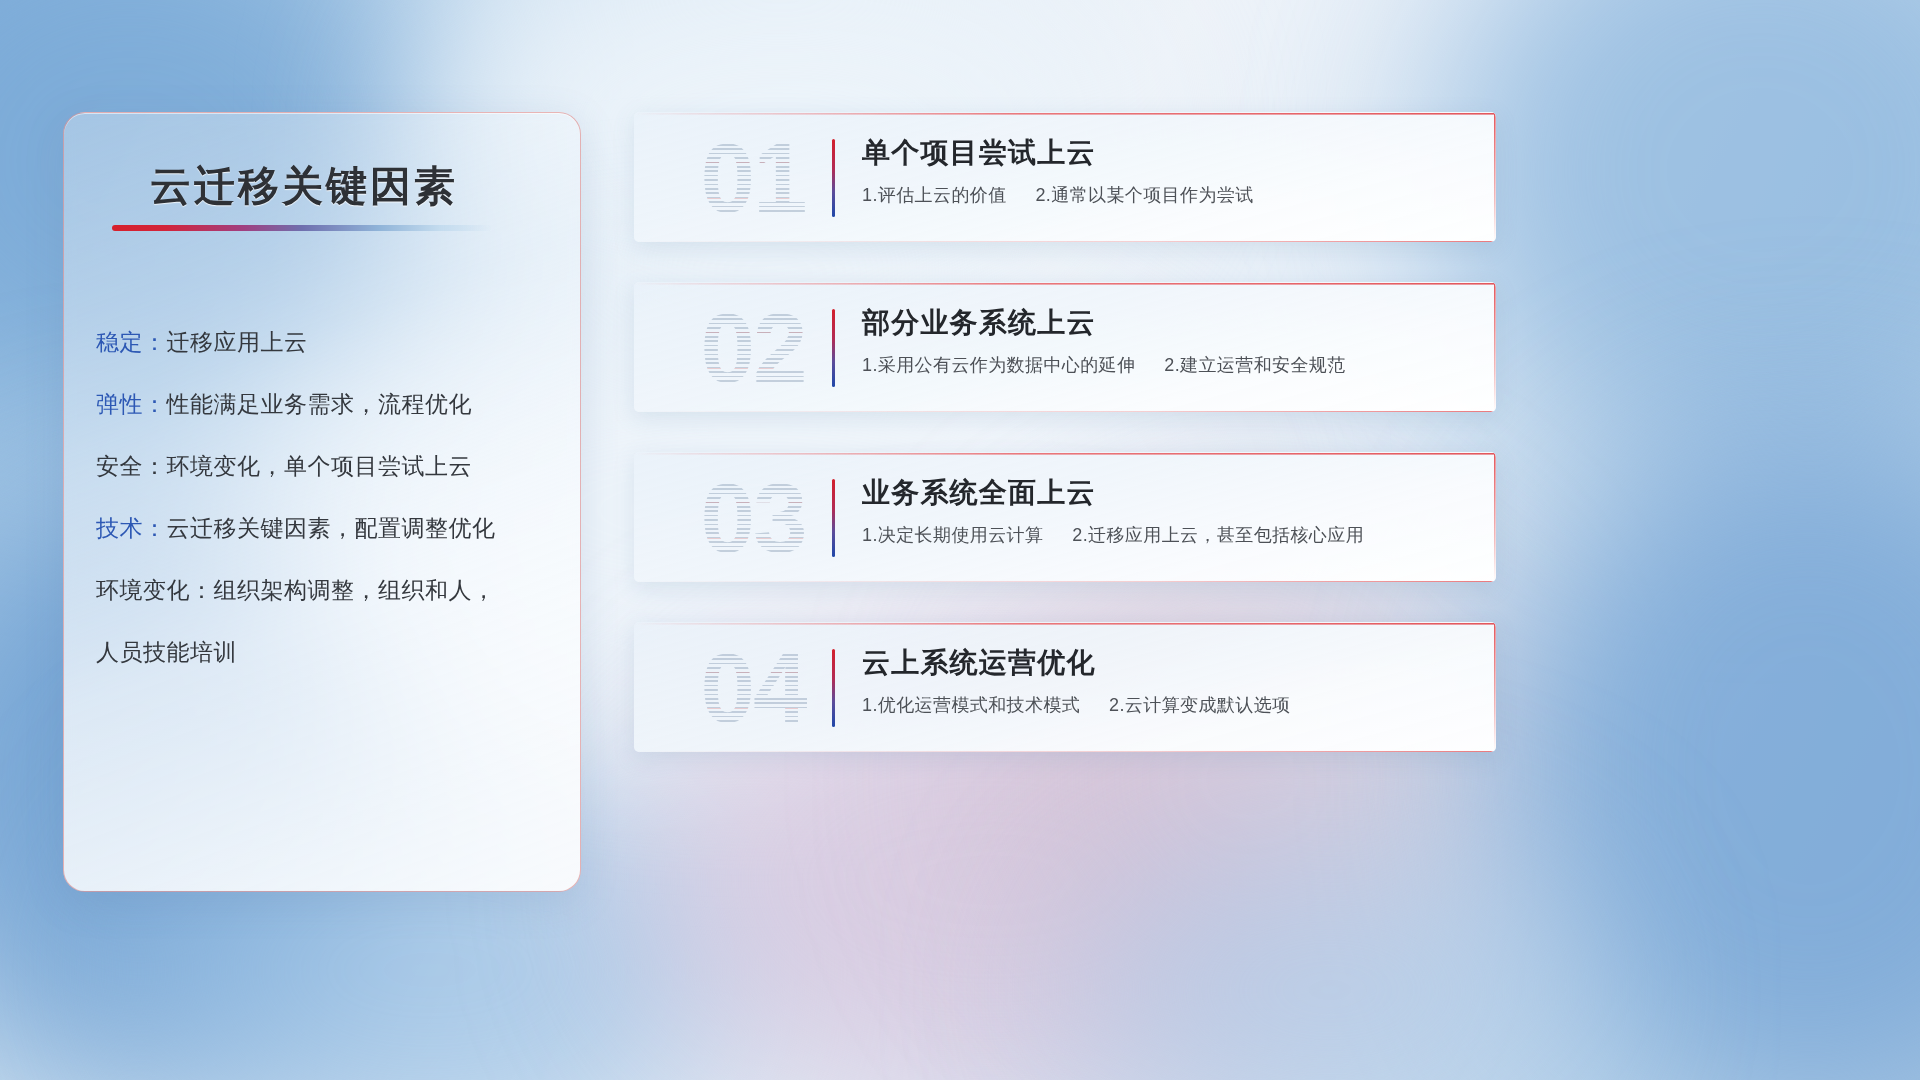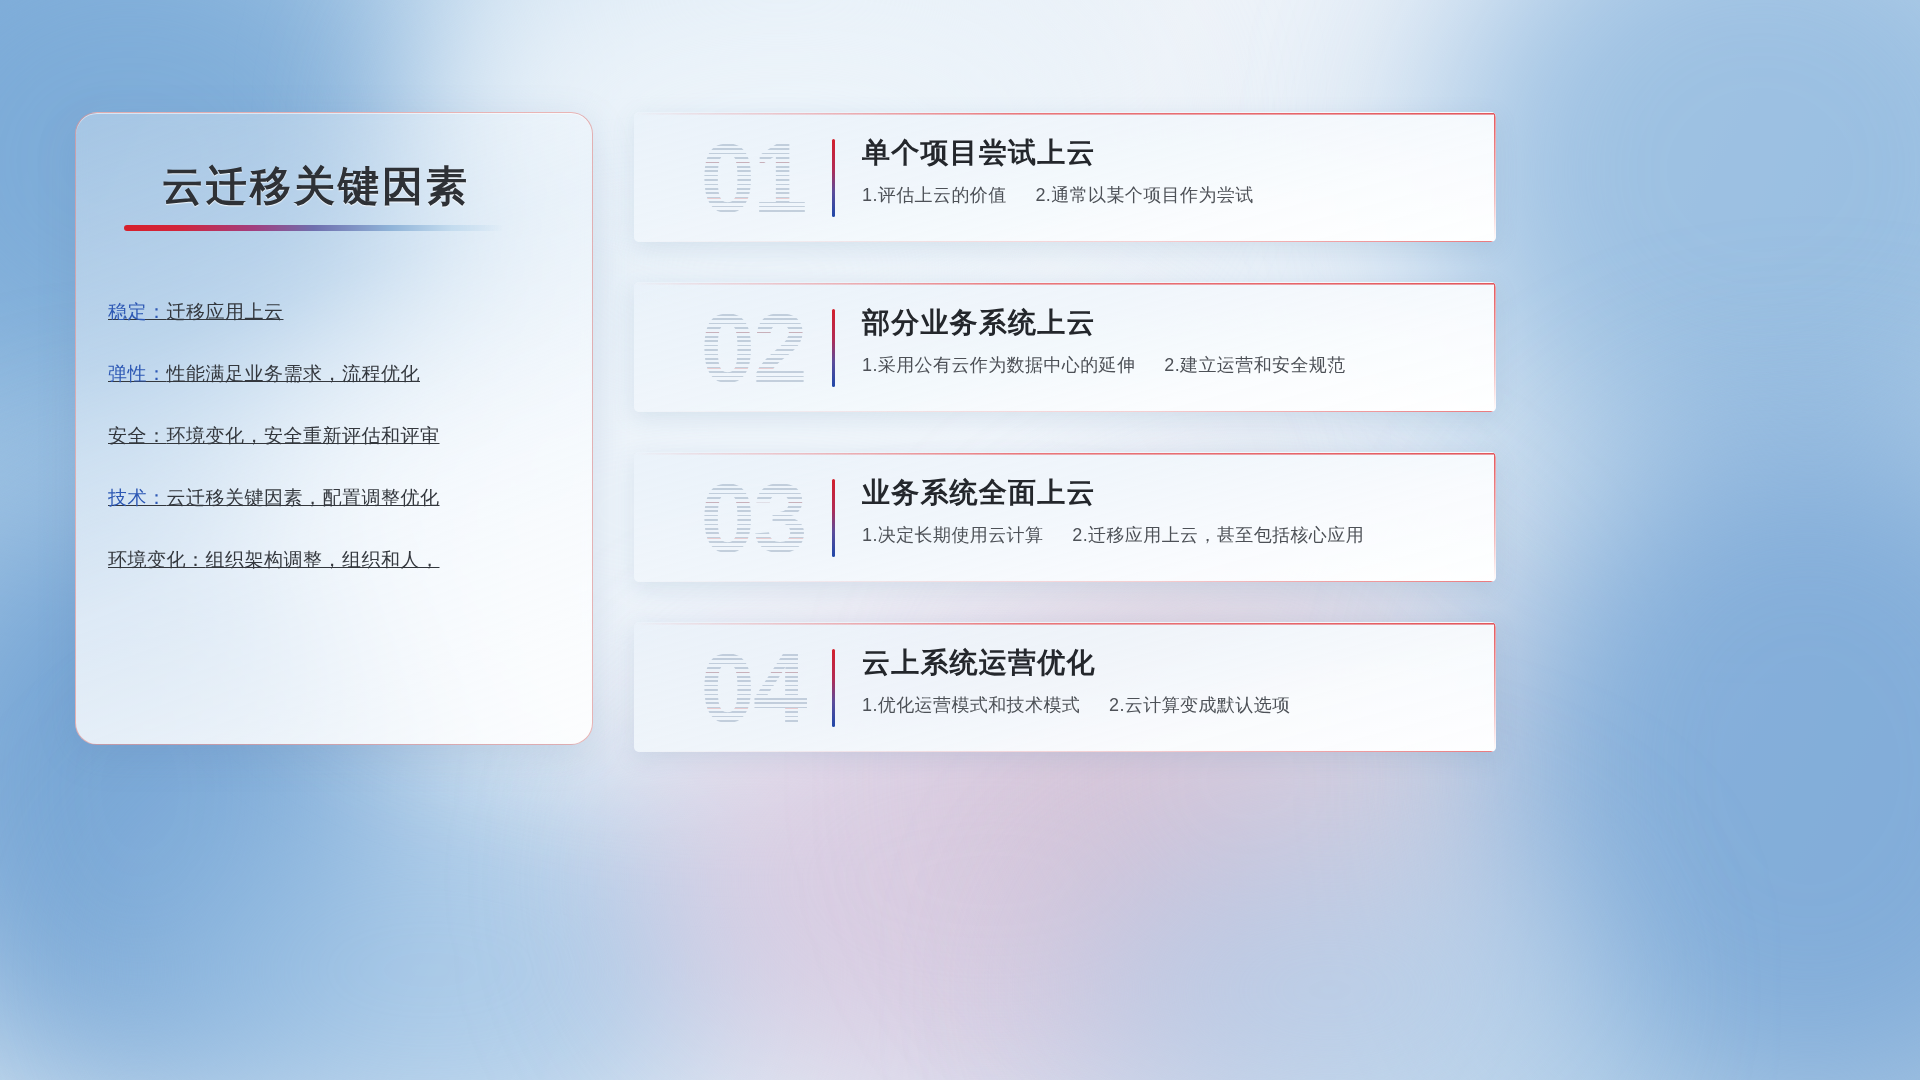--- a/index.html
+++ b/index.html
@@ -46,22 +46,22 @@
   .b9{ left:300px; top:300px; width:900px; height:420px;
        background:rgba(240,246,251,.75); }
   .b10{ right:330px; top:840px; width:520px; height:300px;
         background:rgba(176,204,232,.70); }
 
   
   #stage{ position:absolute; inset:0; }
 
   
   #left-panel{
-    position:absolute; left:75px; top:112px;
-    width:518px; height:633px;
+    position:absolute; left:63px; top:112px;
+    width:518px; height:780px;
     border-radius:22px;
     background:linear-gradient(160deg,
         rgba(255,255,255,.30) 0%,
         rgba(236,244,251,.52) 32%,
         rgba(248,251,254,.78) 62%,
         rgba(255,255,255,.90) 100%);
     border:1.6px solid rgba(216,120,120,.55);
     box-shadow:0 10px 38px rgba(92,130,170,.18), inset 0 1px 0 rgba(255,255,255,.55);
     backdrop-filter:blur(6px);
   }
@@ -75,23 +75,23 @@
     position:absolute; left:48px; top:112px;
     width:380px; height:6px; border-radius:3px;
     background:linear-gradient(90deg,
       #d6202b 0%, #d2243a 14%, #a23e7e 34%,
       #6f6fae 50%, #8fb3d8 70%, #c3dbee 86%, rgba(210,230,244,0) 100%);
   }
   #factor-list{
     position:absolute; left:32px; top:198px; right:20px;
   }
   .factor-row{
-    font-size:19px; line-height:1px; color:#33373d;
-    margin-bottom:0; height:62px; display:flex; align-items:flex-start;
-    white-space:nowrap; letter-spacing:.5px;text-decoration:underline;
+    font-size:23px; line-height:1px; color:#33373d;
+    margin-bottom:0; height:62px; display:flex; align-items:center;
+    white-space:nowrap; letter-spacing:.5px;
   }
   .factor-row .lbl{ font-weight:500; }
   .factor-row.blue .lbl{ color:#2d58b4; }
   .factor-row.dark .lbl{ color:#33373d; }
   .factor-row .txt{ color:#34383e; }
 
   
   #cards{ position:absolute; left:634px; top:112px; width:862px; }
   .card{
     position:relative;
@@ -195,33 +195,37 @@
         <span class="txt">迁移应用上云</span>
       </div>
 
       <div class="factor-row blue">
         <span class="lbl">弹性：</span>
         <span class="txt">性能满足业务需求，流程优化</span>
       </div>
 
       <div class="factor-row dark">
         <span class="lbl">安全：</span>
-        <span class="txt">环境变化，安全重新评估和评审</span>
+        <span class="txt">环境变化，单个项目尝试上云</span>
       </div>
 
       <div class="factor-row blue">
         <span class="lbl">技术：</span>
         <span class="txt">云迁移关键因素，配置调整优化</span>
       </div>
 
       <div class="factor-row dark">
         <span class="lbl">环境变化：</span>
         <span class="txt">组织架构调整，组织和人，</span>
       </div>
 
+      <div class="factor-row dark">
+        <span class="lbl"></span>
+        <span class="txt">人员技能培训</span>
+      </div>
 
     </div>
   </section>
 
   <section id="cards">
 
     <article class="card">
       <div class="card-num">01</div>
       <div class="card-num-tint">01</div>
       <div class="accent-bar"></div>

